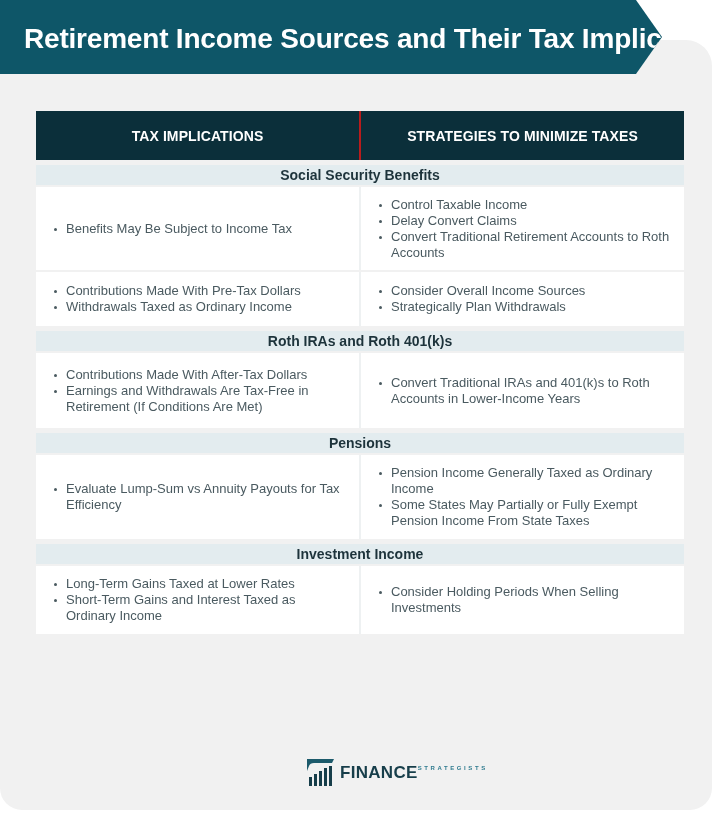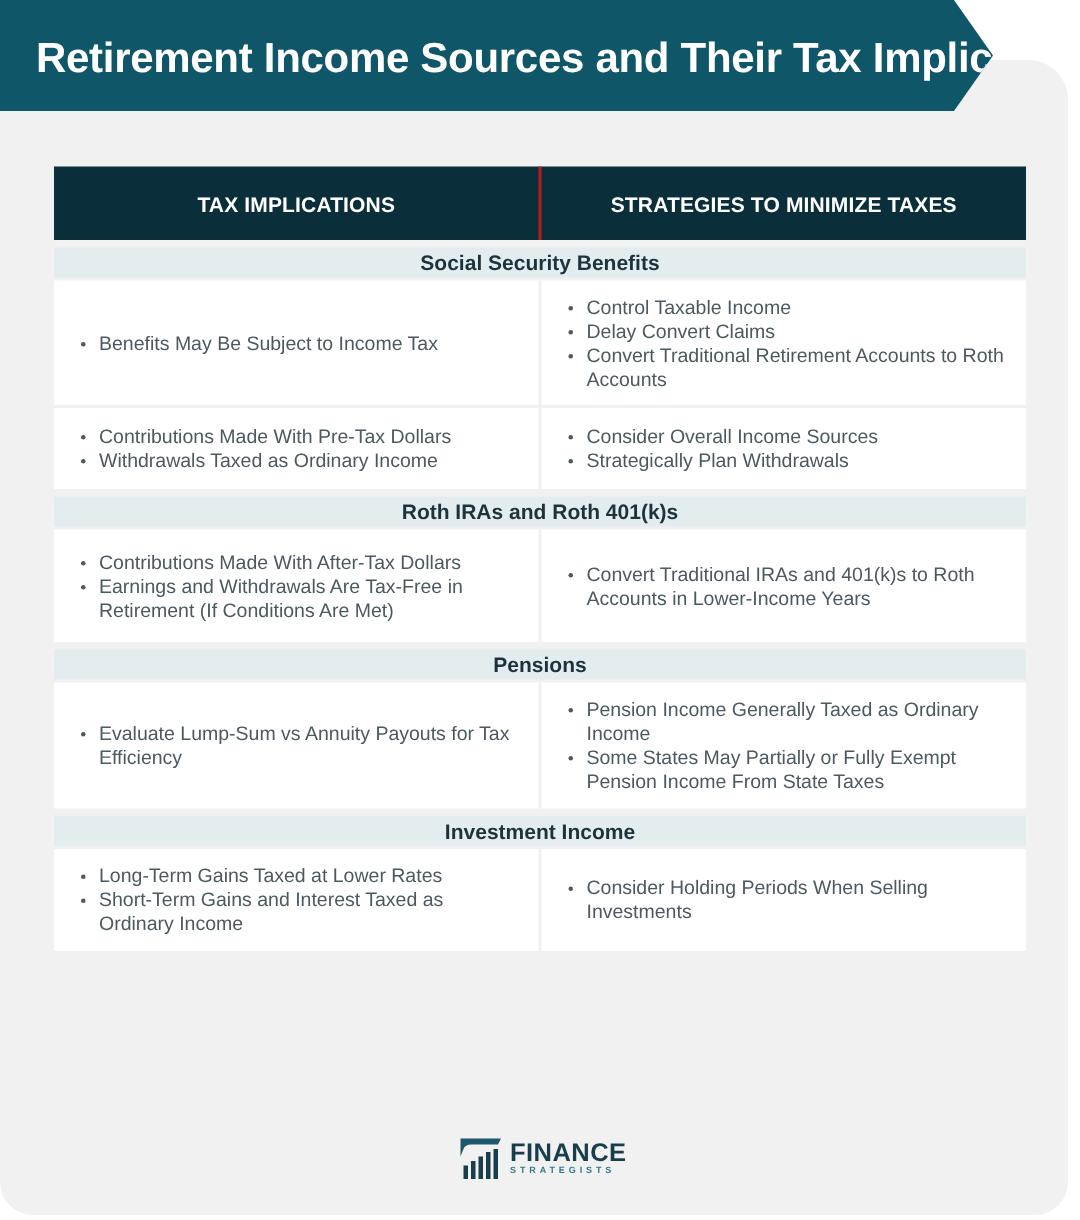--- a/index.html
+++ b/index.html
@@ -50,21 +50,21 @@
   ul.bullets li { position: relative; padding-left: 14px; }
   ul.bullets li::before {
     content: ""; position: absolute; left: 2px; top: 7px;
     width: 3px; height: 3px; border-radius: 50%; background: #4a5a60;
   }
 
   .logo {
     position: absolute; left: 306px; top: 757px; height: 30px; display: flex; align-items: center;
   }
   .logo-mark { width: 30px; height: 30px; margin-right: 4px; }
-  .logo-text { display: flex; flex-direction: column; }
+  .logo-text { display: flex; }
   .logo-main { font-size: 17px; font-weight: bold; color: #173e4a; letter-spacing: 0.3px; line-height: 17px; }
   .logo-sub { font-size: 6px; font-weight: bold; color: #2f7b8f; letter-spacing: 2.6px; line-height: 8px; }
 </style>
 </head>
 <body>
 
 <div class="panel"></div>
 
 <div class="banner">
   <h1 class="banner-title"><span>Retirement Income Sources and Their </span><b>Tax Implications</b></h1>

